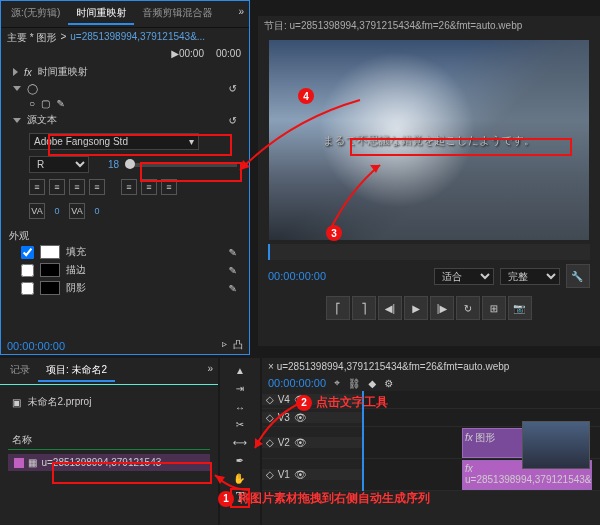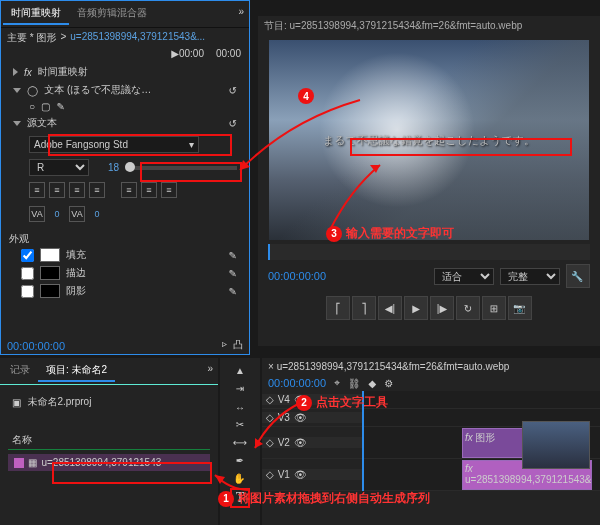--- a/index.html
+++ b/index.html
@@ -50,20 +50,21 @@
 #tl .track .hdr{width:100px;display:flex;align-items:center;gap:4px;padding:0 4px;background:#2a2a2a}
 #tl .track .lane{flex:1;background:#1e1e1e;height:100%;position:relative}
 #tl .clip-v{position:absolute;height:30px;background:#7a4a9a;border:1px solid #9a6aba;font-size:9px;padding:2px;overflow:hidden}
 #tl .thumb{position:absolute;width:68px;height:48px;background:linear-gradient(180deg,#4a6080,#2a3040);border:1px solid #555}
 </style>
 </head>
 <body>
 
 <div id="fx" class="panel">
   <div class="tabs">
+    <div class="tab">源:(无剪辑)</div>
     <div class="tab active">时间重映射</div>
     <div class="tab">音频剪辑混合器</div>
     <span style="margin-left:auto;padding:3px">»</span>
   </div>
   <div class="breadcrumb">
     <span>主要 * 图形</span>
     <span style="margin:0 4px">&gt;</span>
     <span style="color:#5aa0e0">u=2851398994,379121543&amp;...</span>
   </div>
   <div style="display:flex;justify-content:flex-end;padding:0 8px;gap:12px;font-size:9px">
@@ -72,21 +73,20 @@
   </div>
   <div class="content">
     <div class="row">
       <span class="tri" style="border-width:4px 0 4px 5px;border-color:transparent transparent transparent #999"></span>
       <span style="font-style:italic">fx</span>
       <span>时间重映射</span>
     </div>
     <div class="row">
       <span class="tri" style="border-width:5px 4px 0 4px;border-color:#999 transparent transparent"></span>
       <span>◯</span>
-      <span>文本 (ほるで不思議な…</span>
       <span style="margin-left:auto">↺</span>
     </div>
     <div class="row" style="padding-left:20px">
       <span>○</span>
       <span>▢</span>
       <span>✎</span>
     </div>
     <div class="row">
       <span class="tri" style="border-width:5px 4px 0 4px;border-color:#999 transparent transparent"></span>
       <span>源文本</span>
@@ -283,21 +283,20 @@
 <svg style="position:absolute;left:210px;top:470px;pointer-events:none" width="50" height="30">
     <path d="M40,20 Q20,20 5,5" stroke="#e11" stroke-width="2" fill="none"></path>
     <path d="M5,5 l10,2 l-5,7 z" fill="#e11"></path>
   </svg>
 
 <div style="position:absolute;left:298px;top:88px;display:flex;align-items:center;gap:4px">
     <span class="bullet">4</span>
   </div>
 <div style="position:absolute;left:326px;top:225px;display:flex;align-items:center;gap:4px">
     <span class="bullet">3</span>
-    <span class="redtext" style="position:static">输入需要的文字即可</span>
   </div>
 <div style="position:absolute;left:296px;top:394px;display:flex;align-items:center;gap:4px">
     <span class="bullet">2</span>
     <span class="redtext" style="position:static">点击文字工具</span>
   </div>
 <div style="position:absolute;left:218px;top:490px;display:flex;align-items:center;gap:4px">
     <span class="bullet">1</span>
     <span class="redtext" style="position:static">将图片素材拖拽到右侧自动生成序列</span>
   </div>
 

